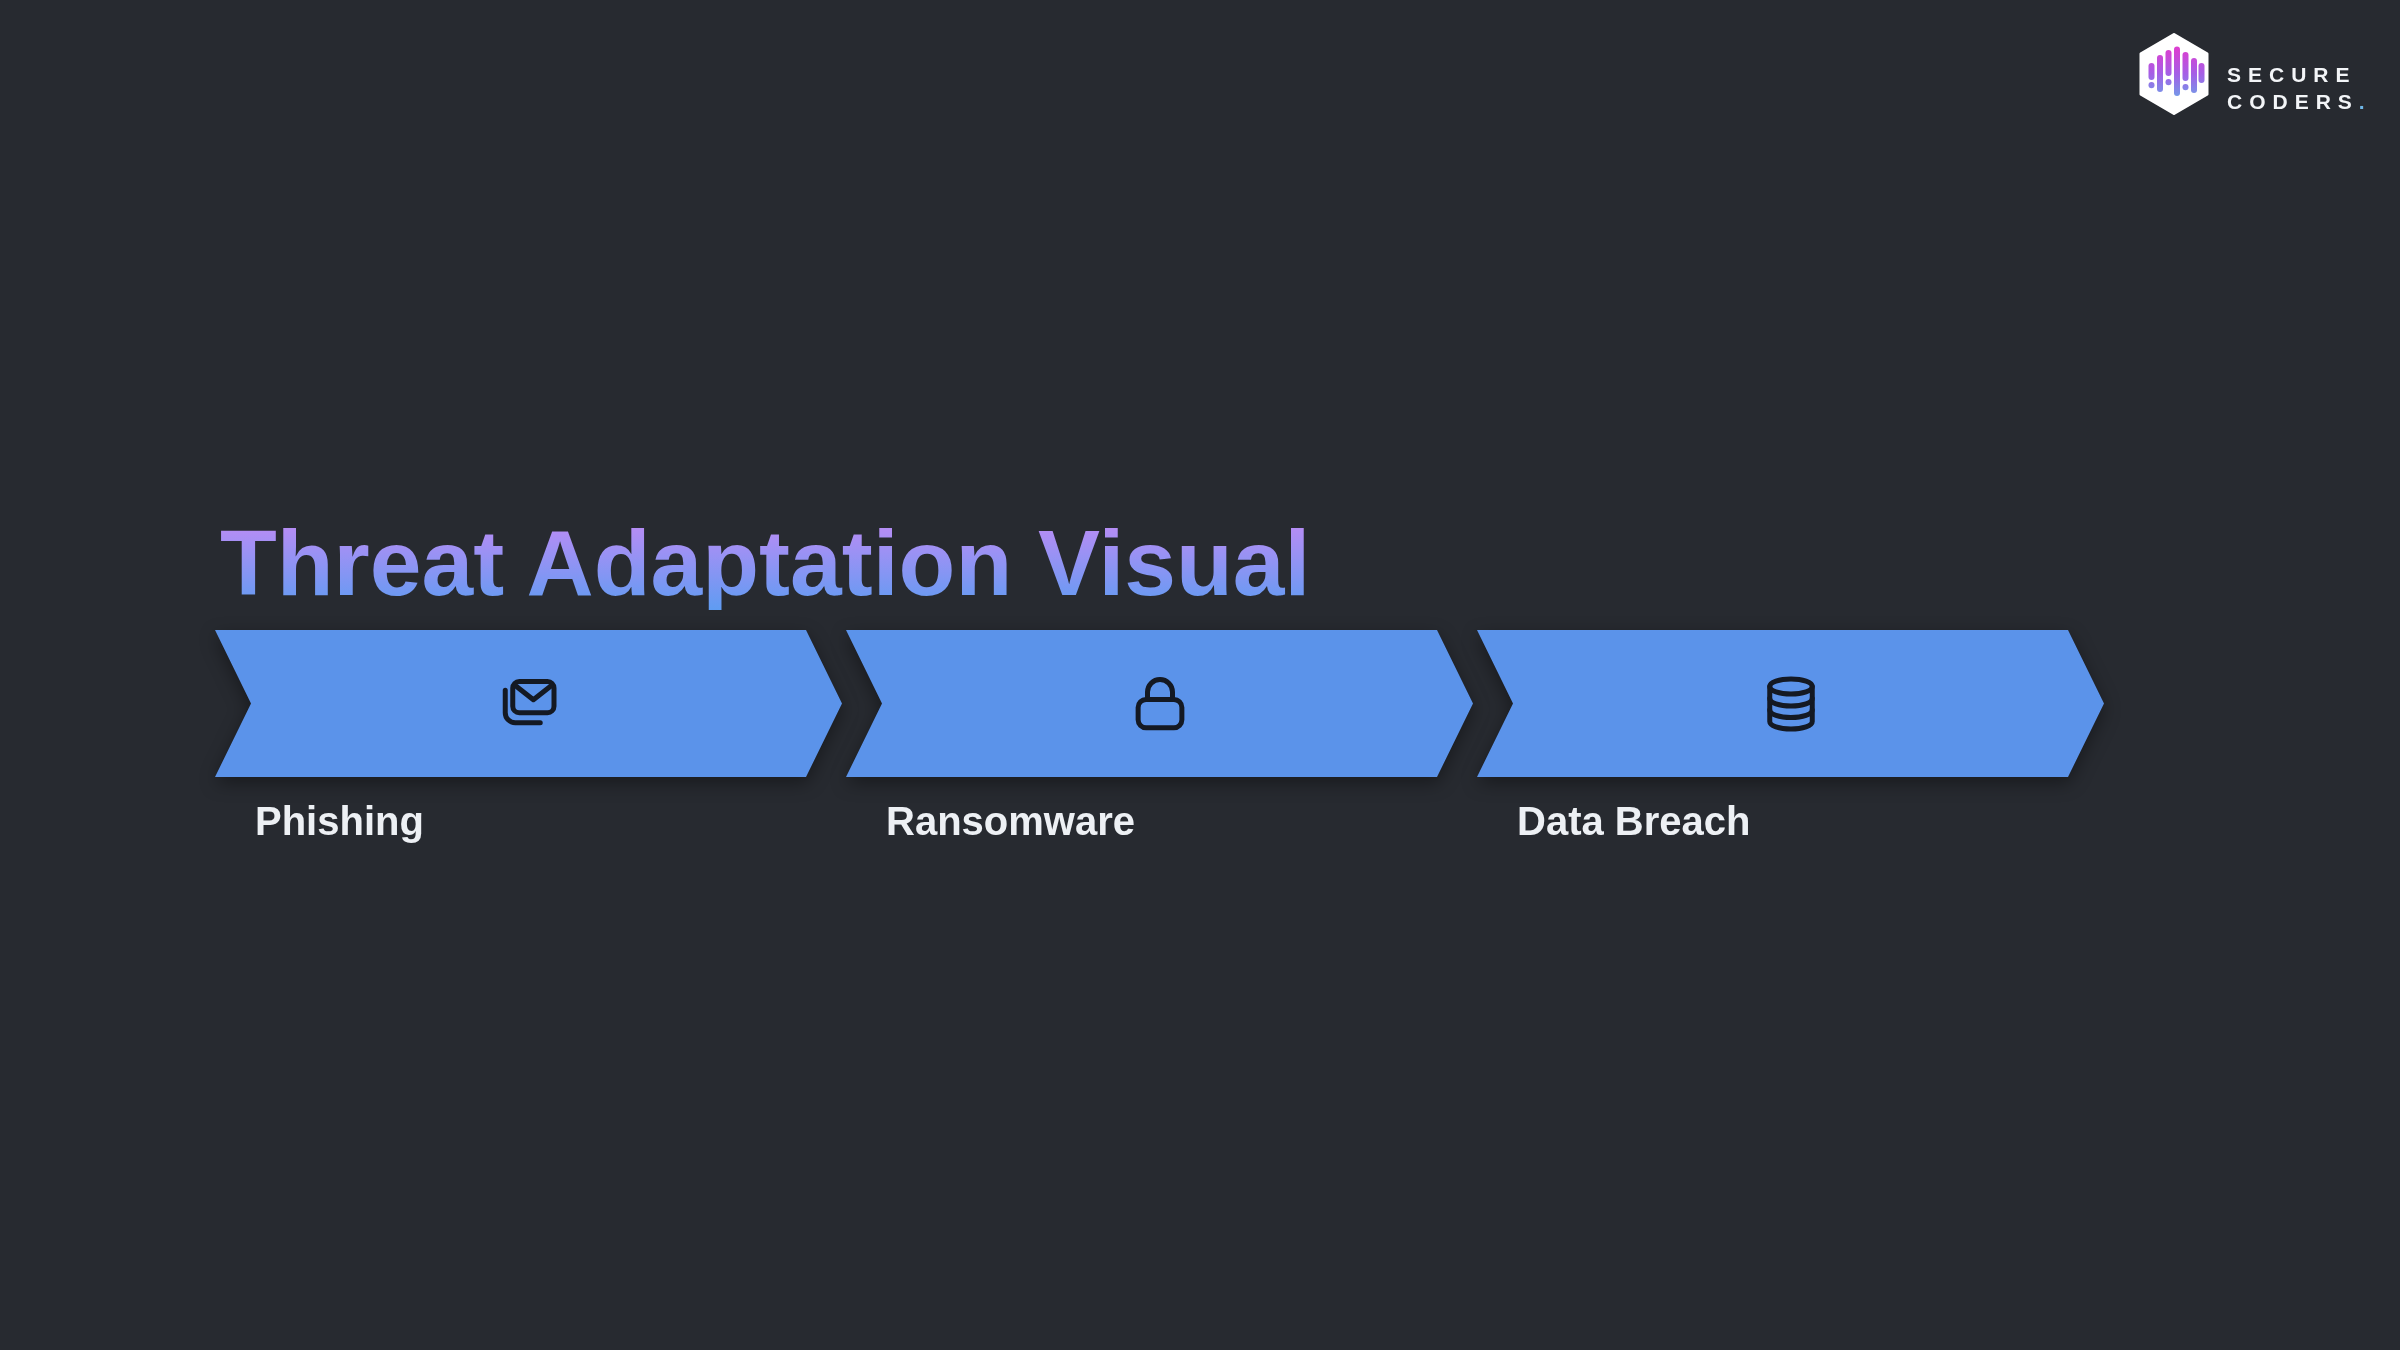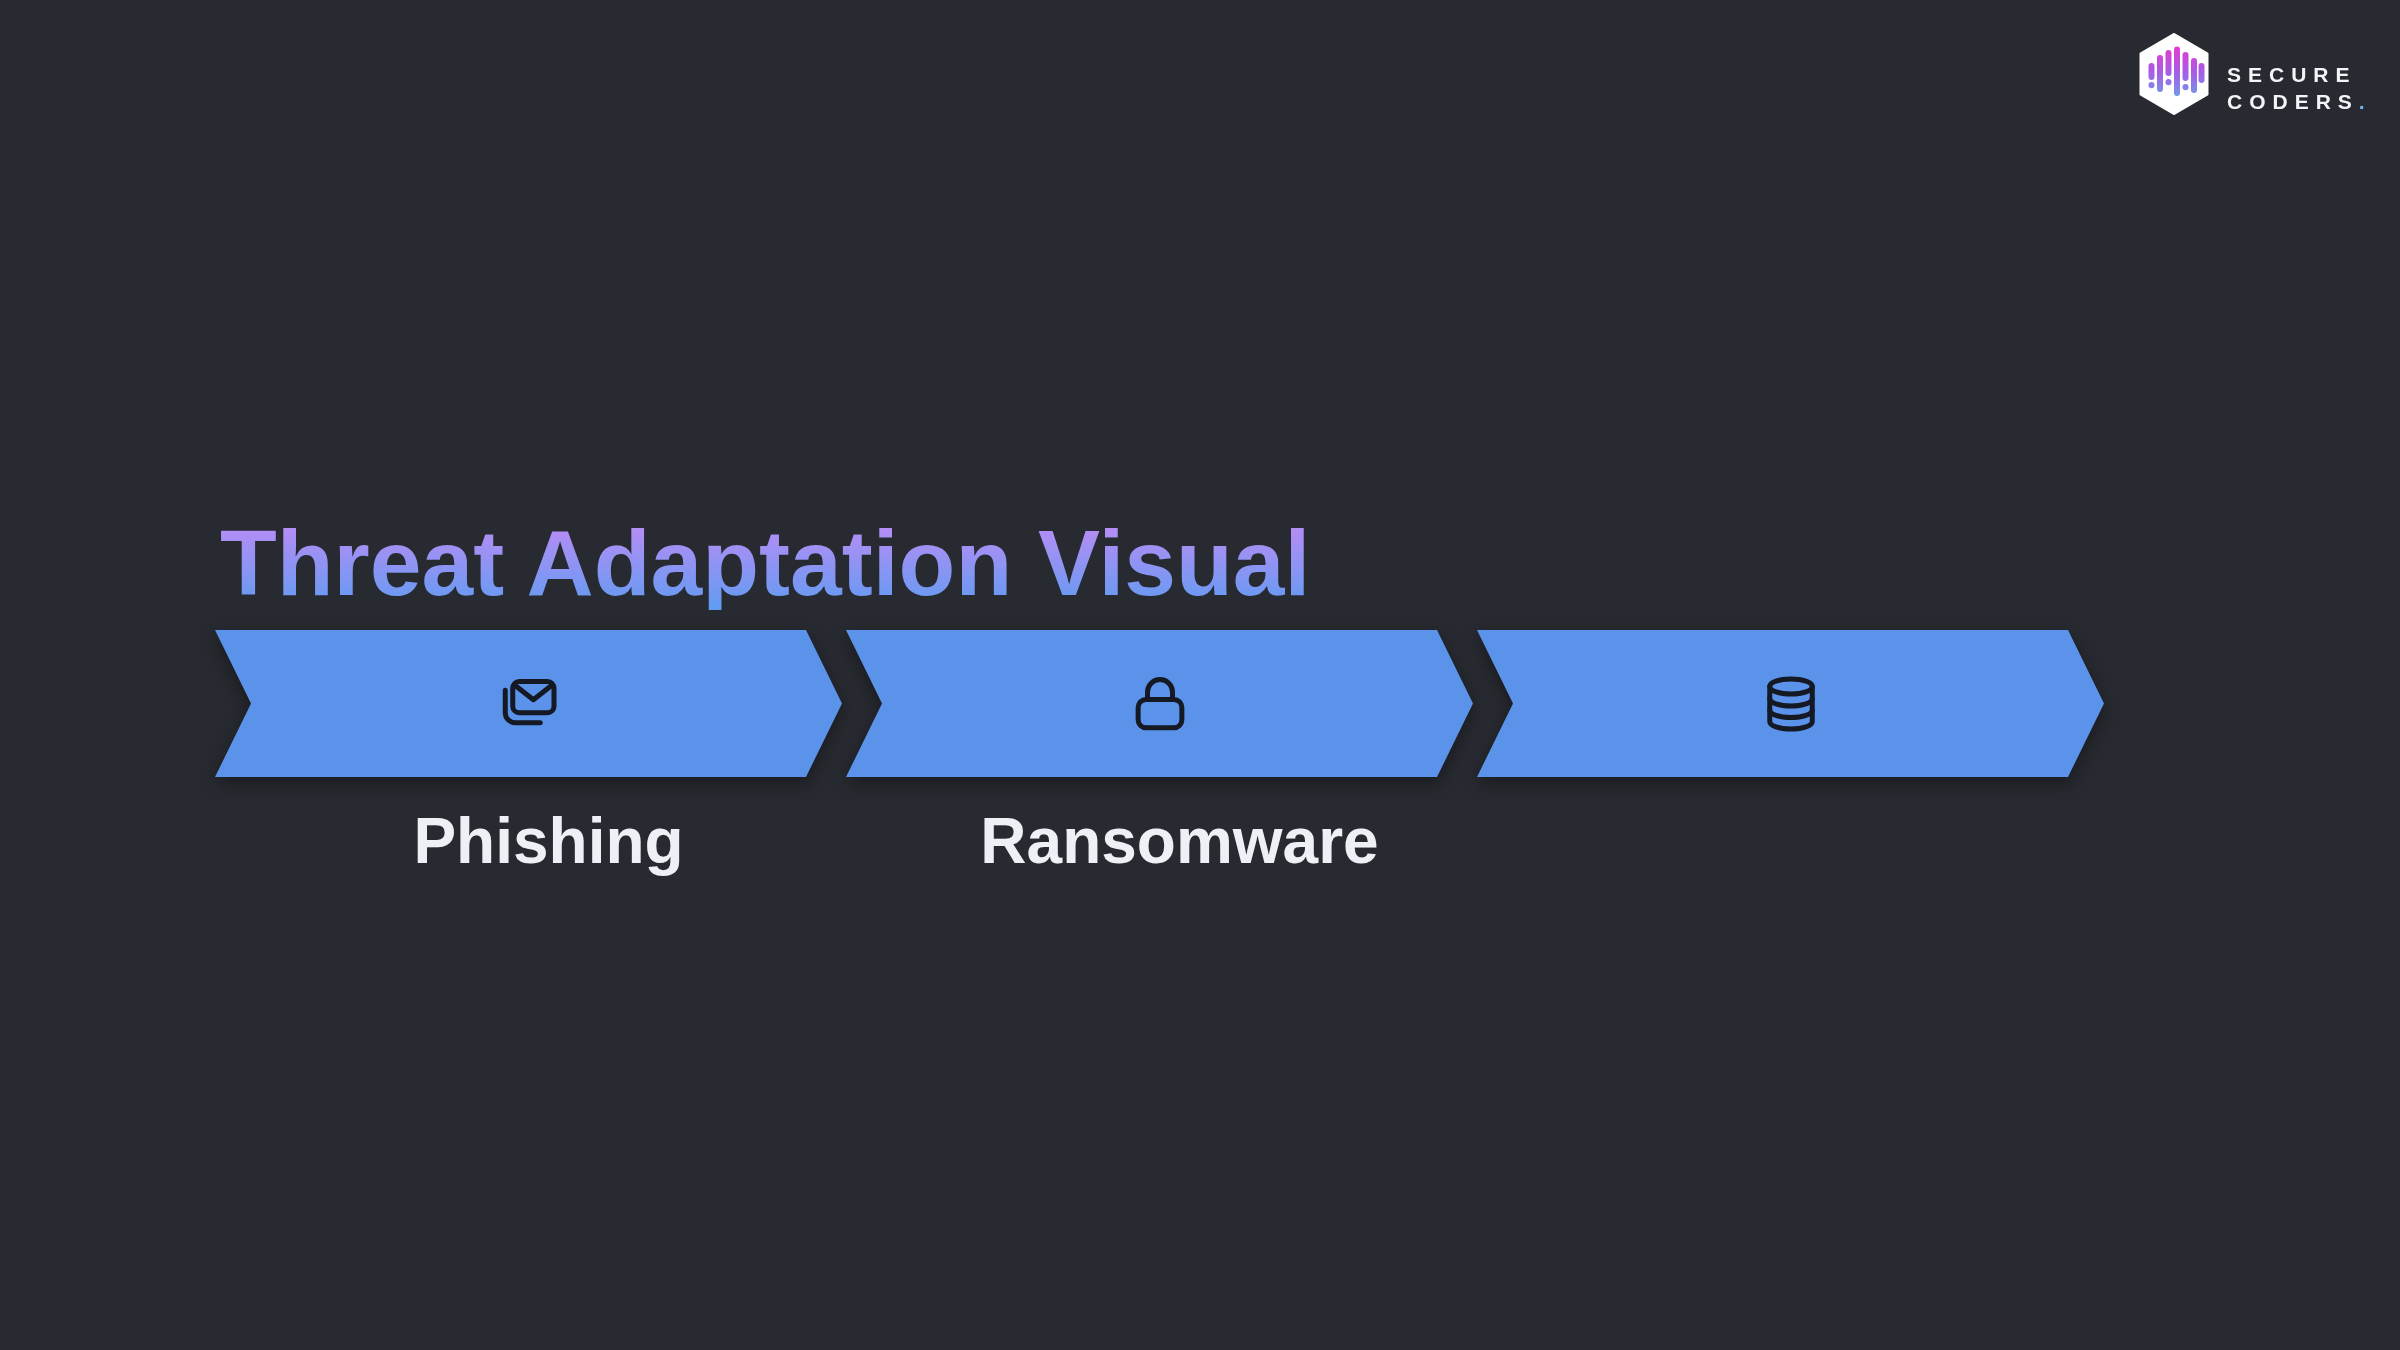--- a/index.html
+++ b/index.html
@@ -45,25 +45,24 @@
   .flow-step { width: 627px; margin-right: 4px; }
   .arrow-wrap { filter: drop-shadow(0 6px 9px rgba(0,0,0,0.38)); }
   .arrow {
     height: 147px; width: 627px;
     background: var(--arrow_fill, #5B93EA);
     clip-path: polygon(0 0, calc(100% - 36px) 0, 100% 50%, calc(100% - 36px) 100%, 0 100%, 36px 50%);
     display: flex; align-items: center; justify-content: center;
   }
   .step-icon { display: block; }
   .step-label {
-    margin-top: 32px; padding-left: 40px;
-    font-size: 64px; font-weight: 700; line-height: 1;
+    margin-top: 24px; padding-left: 40px;
+    font-size: 40px; font-weight: 700; line-height: 1;
     color: var(--label_color, #EDF0F4);
     white-space: nowrap;
-    text-align: center;
   }
 </style>
 </head>
 <body>
 
 <div class="slide">
 
   <div class="brand">
     <svg class="brand-mark" width="74" height="82" viewBox="0 0 74 82" aria-hidden="true">
       <defs>
@@ -126,16 +125,17 @@
       <div class="arrow-wrap">
         <div class="arrow">
           <svg class="step-icon" width="60" height="60" viewBox="0 0 24 24" fill="none" stroke="#141923" stroke-width="2" stroke-linecap="round" stroke-linejoin="round" aria-hidden="true">
             <ellipse cx="12" cy="5" rx="8.5" ry="3"></ellipse>
             <path d="M3.5 5 V19 a8.5 3 0 0 0 17 0 V5"></path>
             <path d="M3.5 9.8 a8.5 3 0 0 0 17 0"></path>
             <path d="M3.5 14.4 a8.5 3 0 0 0 17 0"></path>
           </svg>
         </div>
       </div>
+      <div class="step-label">Data Breach</div>
     </div>
 
   </div>
 </div>
 
 </body></html>

